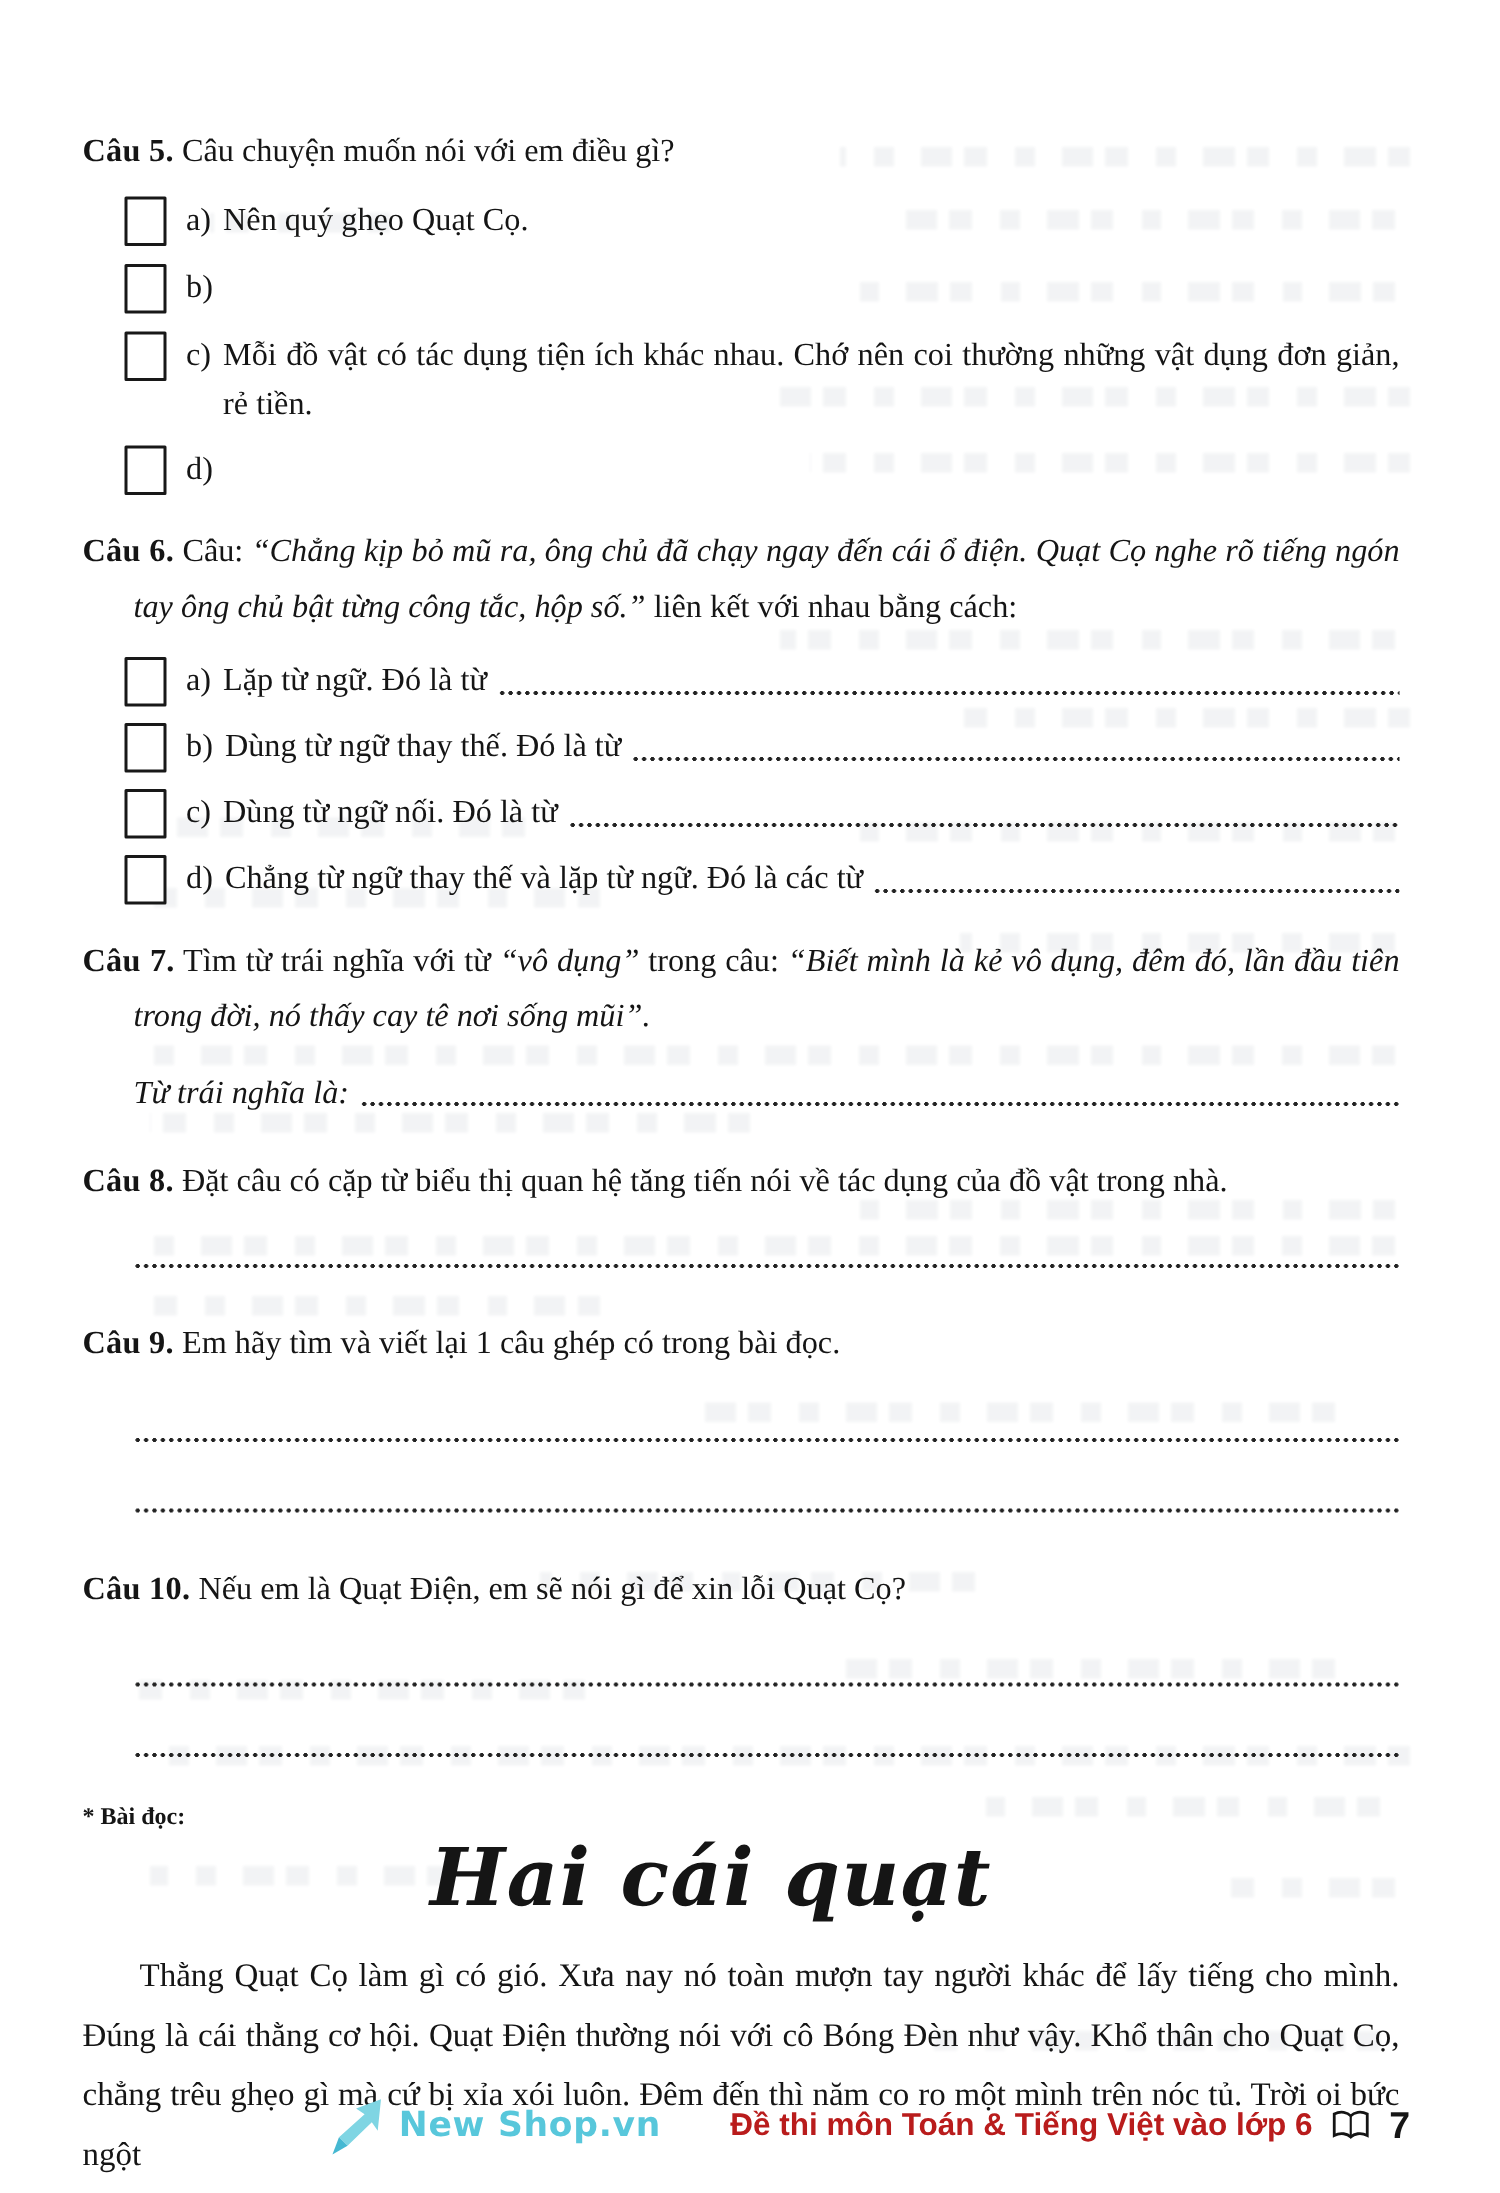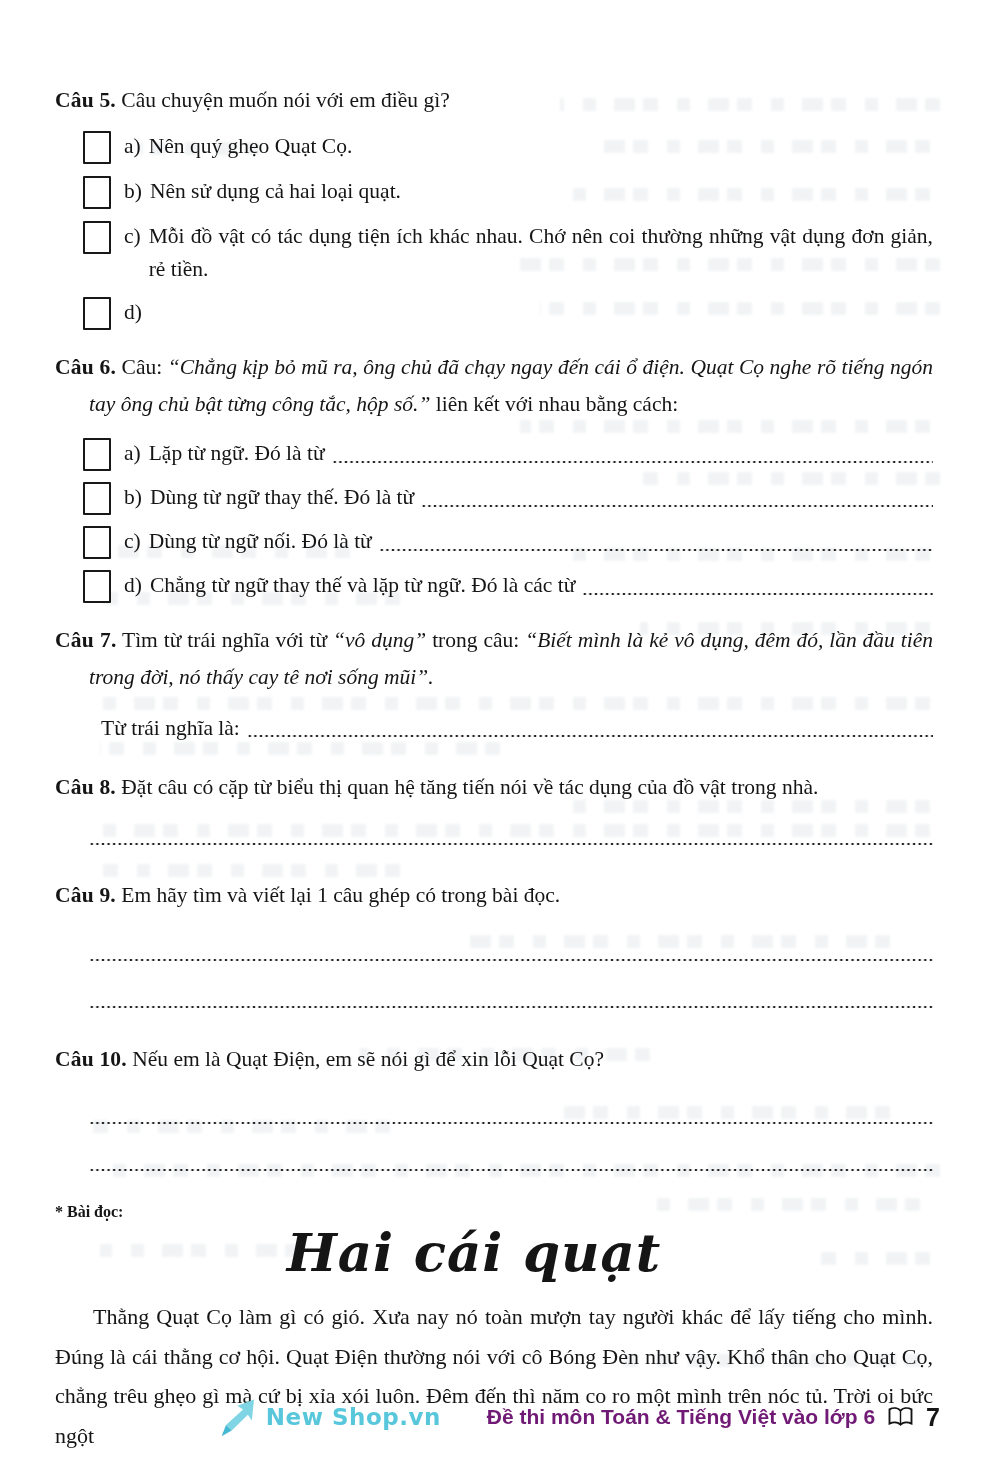--- a/index.html
+++ b/index.html
@@ -51,21 +51,21 @@
   .read-para{font-size:22px;line-height:1.8;text-align:justify;text-indent:38px;margin:14px 0 0 0;}
 
   
   .footer{
     position:absolute;left:55px;right:60px;bottom:24px;
     display:flex;align-items:center;justify-content:flex-end;gap:12px;
     font-family:"Liberation Sans","DejaVu Sans",sans-serif;
   }
   .logo{display:flex;align-items:center;gap:5px;margin-right:34px;}
   .logo-text{font-family:"DejaVu Sans",sans-serif;font-weight:bold;font-size:23px;letter-spacing:.5px;}
-  .caption{font-weight:bold;font-size:21px;color:#701a75;}
+  .caption{font-weight:bold;font-size:21px;color:#b91c1c;}
   .pagenum{font-weight:bold;font-size:25px;color:#161616;}
   .book-icon{display:inline-block;}
 
   
   .bleed{
     position:absolute;height:13px;opacity:.055;filter:blur(1.1px);
     transform:scaleX(-1);pointer-events:none;
     background:repeating-linear-gradient(90deg,#2c3e55 0 15px,transparent 15px 23px,#2c3e55 23px 44px,transparent 44px 62px,#2c3e55 62px 75px,transparent 75px 94px);
   }
 </style>
@@ -109,21 +109,20 @@
       <p class="para hang"><b class="qlabel">Câu 5.</b> <span>Câu chuyện muốn nói với em điều gì?</span></p>
       <div class="opts">
         <div class="opt">
           <span class="box"></span>
           <span class="okey">a)</span>
           <span class="otext">Nên quý ghẹo Quạt Cọ.</span>
         </div>
         <div class="opt">
           <span class="box"></span>
           <span class="okey">b)</span>
-          <span class="otext">Nên sử dụng cả hai loại quạt.</span>
         </div>
         <div class="opt">
           <span class="box"></span>
           <span class="okey">c)</span>
           <span class="otext">Mỗi đồ vật có tác dụng tiện ích khác nhau. Chớ nên coi thường những vật dụng đơn giản, rẻ tiền.</span>
         </div>
         <div class="opt">
           <span class="box"></span>
           <span class="okey">d)</span>
         </div>
@@ -155,21 +154,21 @@
           <span class="box"></span>
           <span class="okey">d)</span>
           <span class="nowrap">Chẳng từ ngữ thay thế và lặp từ ngữ. Đó là các từ</span>
           <span class="dots"></span>
         </div>
       </div>
     </section>
 
     <section class="sec">
       <p class="para hang lh-wide"><b class="qlabel">Câu 7.</b> <span>Tìm từ trái nghĩa với từ</span> <span class="it">“vô dụng”</span> <span>trong câu:</span> <span class="it">“Biết mình là kẻ vô dụng, đêm đó, lần đầu tiên trong đời, nó thấy cay tê nơi sống mũi”.</span></p>
-      <div class="opt" style="margin-left:46px;margin-top:16px;">
+      <div class="opt" style="margin-left:34px;margin-top:16px;font-style:italic;">
         <span class="nowrap">Từ trái nghĩa là:</span>
         <span class="dots"></span>
       </div>
     </section>
 
     <section class="sec" style="margin-top:24px;">
       <p class="para hang lh-wide"><b class="qlabel">Câu 8.</b> <span>Đặt câu có cặp từ biểu thị quan hệ tăng tiến nói về tác dụng của đồ vật trong nhà.</span></p>
       <div class="dotline"></div>
     </section>
 

